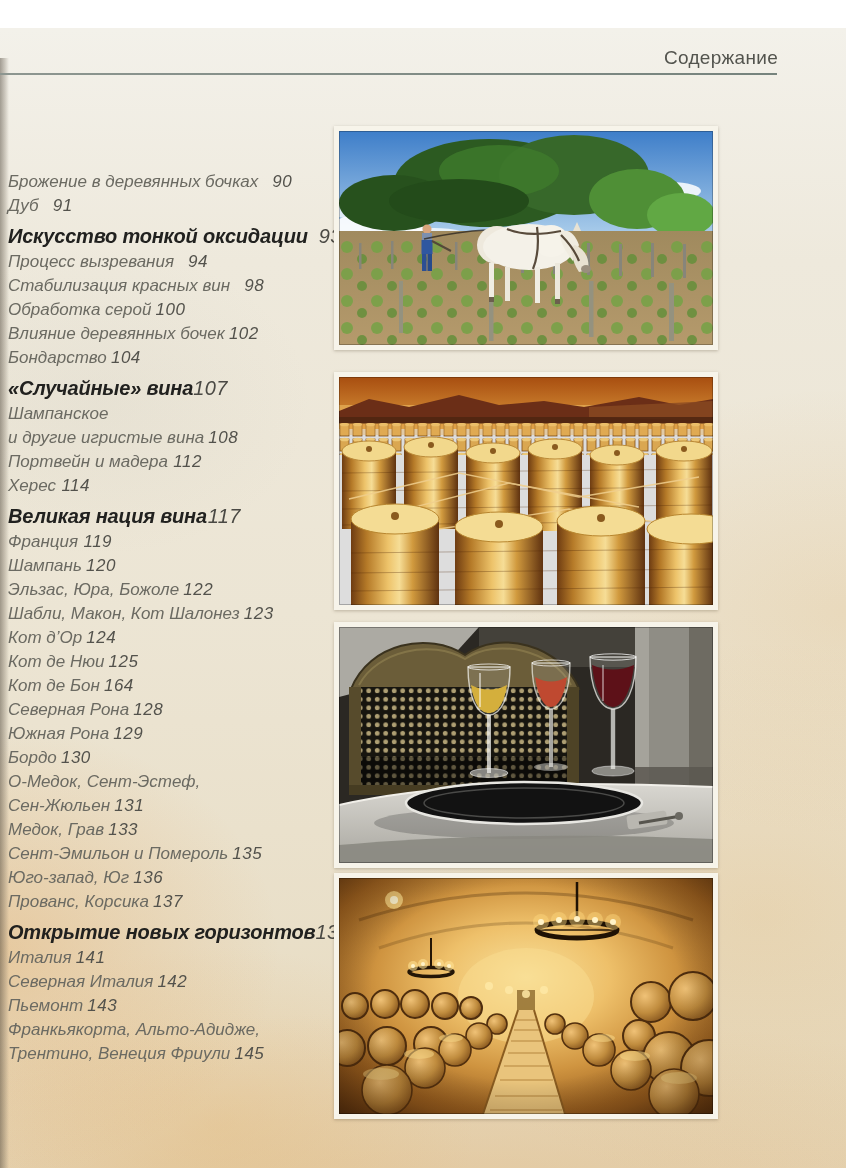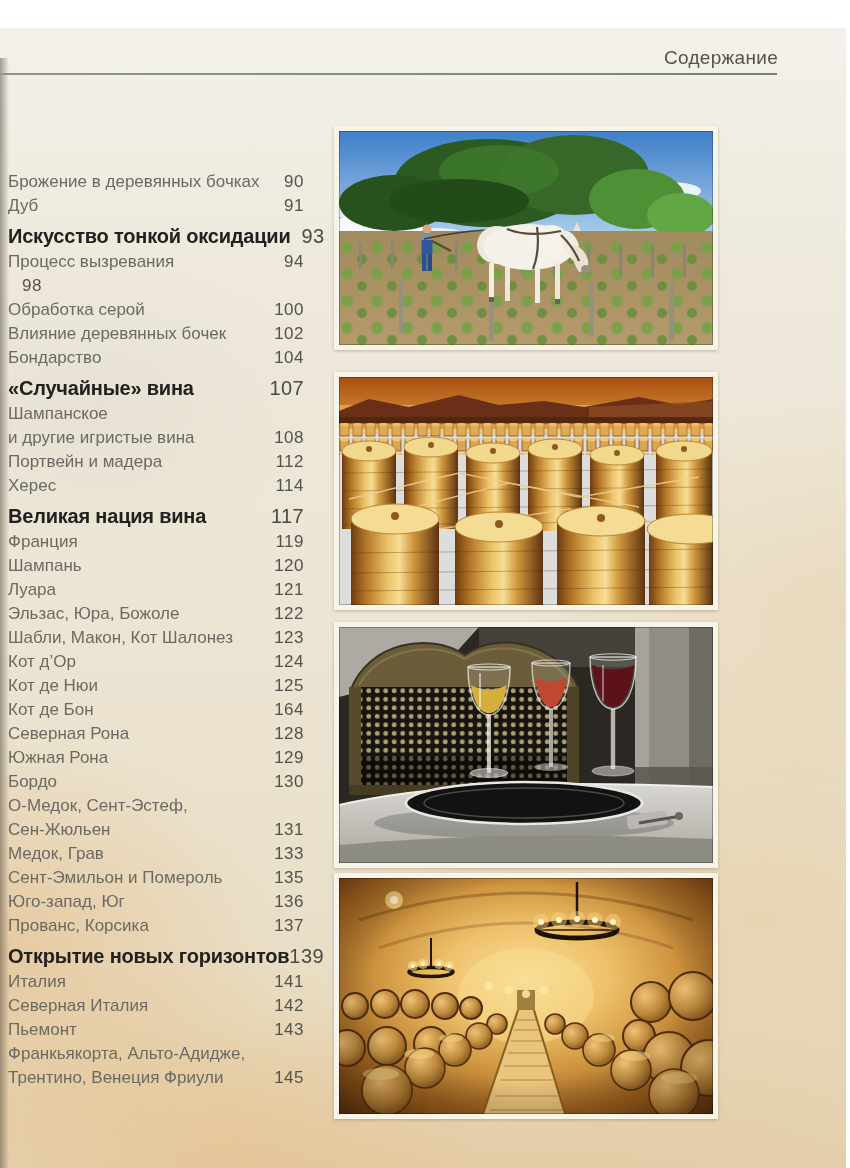--- a/index.html
+++ b/index.html
@@ -25,22 +25,22 @@
   .header-title{
     position:absolute; top:19px; left:0; width:778px; text-align:right;
     font-size:19px; color:#53544e; letter-spacing:.3px;
   }
   .header-rule{
     position:absolute; top:45px; left:0; width:777px; height:2px;
     background:linear-gradient(90deg,#8d9690,#76837d);
   }
   .toc{ position:absolute; left:8px; top:144px; width:296px; }
   .toc-row{
-    display:flex; justify-content:space-between; align-items:baseline;
-    height:24px; font-size:17px; color:#6b6a62; white-space:nowrap;
+    display:flex; justify-content:flex-start; align-items:baseline;
+    height:24px; font-size:17px; color:#6b6a62; white-space:nowrap;font-style:italic;
   }
   .toc-row .pg{ color:#53524c; min-width:34px; text-align:right; letter-spacing:.5px; }
   .toc-row.bold{ height:27px; margin-top:5px; font-size:20px; font-weight:bold; color:#21211f; letter-spacing:-.2px; }
   .toc-row.bold .pg{ font-weight:normal; color:#4a4944; letter-spacing:.4px; }
   .toc-row.indent .lbl{ }
   .photo{
     position:absolute; left:334px; width:384px;
     border:5px solid #f7f4ea; background:#ddd;
     box-shadow:0 1px 3px rgba(96,84,60,.35);
   }
@@ -70,20 +70,21 @@
       </div>
       <div class="toc-row bold">
         <span class="lbl">Искусство тонкой оксидации</span>
         <span class="pg">93</span>
       </div>
       <div class="toc-row">
         <span class="lbl">Процесс вызревания</span>
         <span class="pg">94</span>
       </div>
       <div class="toc-row">
+        <span class="lbl">Стабилизация красных вин</span>
         <span class="pg">98</span>
       </div>
       <div class="toc-row">
         <span class="lbl">Обработка серой</span>
         <span class="pg">100</span>
       </div>
       <div class="toc-row">
         <span class="lbl">Влияние деревянных бочек</span>
         <span class="pg">102</span>
       </div>
@@ -115,24 +116,20 @@
         <span class="lbl">Великая нация вина</span>
         <span class="pg">117</span>
       </div>
       <div class="toc-row">
         <span class="lbl">Франция</span>
         <span class="pg">119</span>
       </div>
       <div class="toc-row">
         <span class="lbl">Шампань</span>
         <span class="pg">120</span>
-      </div>
-      <div class="toc-row">
-        <span class="lbl">Луара</span>
-        <span class="pg">121</span>
       </div>
       <div class="toc-row">
         <span class="lbl">Эльзас, Юра, Божоле</span>
         <span class="pg">122</span>
       </div>
       <div class="toc-row">
         <span class="lbl">Шабли, Макон, Кот Шалонез</span>
         <span class="pg">123</span>
       </div>
       <div class="toc-row">

